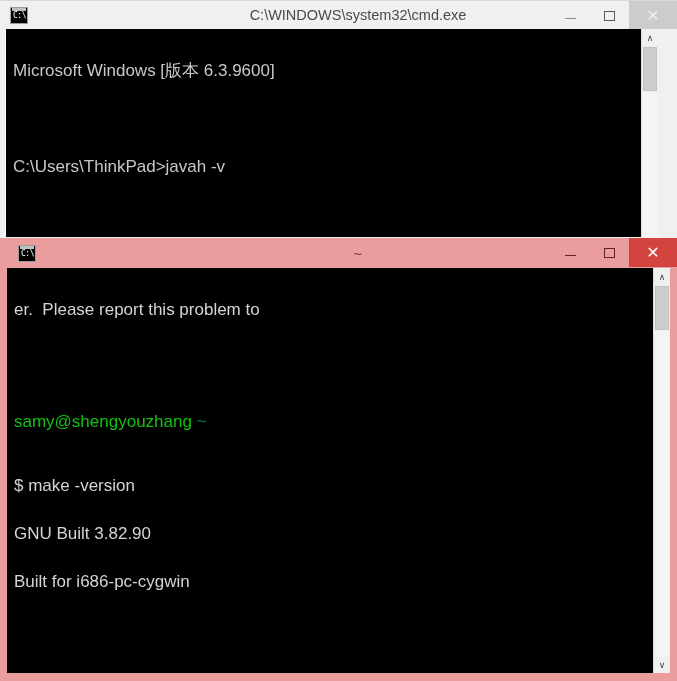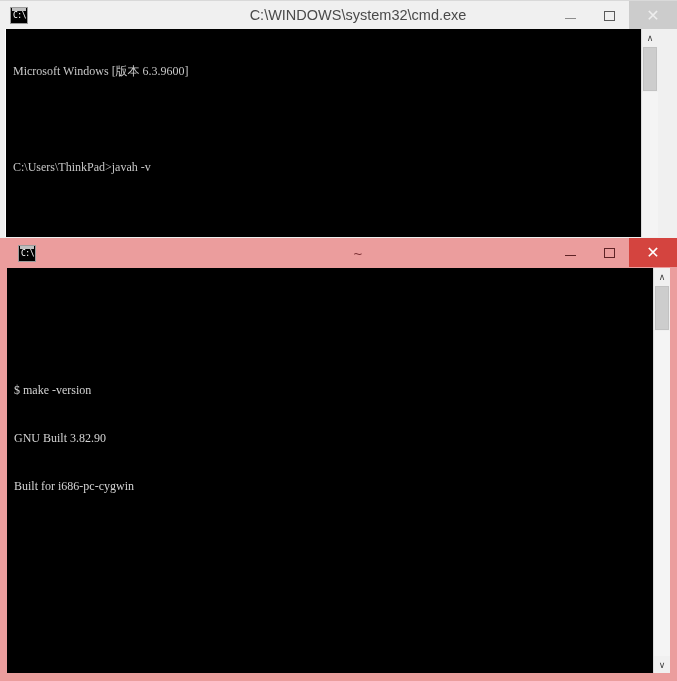--- a/index.html
+++ b/index.html
@@ -130,22 +130,22 @@
     margin: 0 0 0 5px;
     width: 653px;
     height: 208px;
     border-left: 1px solid #ffffff;
   }
   .con-text {
     position: absolute;
     left: 7px;
     top: 2px;
     right: 18px;
-    font-family: Liberation Serif, serif;
-    font-size: 12px;
+    font-family: Liberation Sans, sans-serif;
+    font-size: 17px;
     line-height: 16px;
     color: #c8c8c8;
     white-space: pre;
     letter-spacing: 0px;
   }
   .con-text .line { height: 16px; }
   .con-text .blank { height: 16px; }
 
   
   .vscroll {
@@ -286,22 +286,24 @@
           <span class="glyph-max"></span>
         </div>
         <div class="tb-btn close">
           <span class="glyph-close">✕</span>
         </div>
       </div>
     </div>
 
     <div class="console">
       <div class="con-text">
+        <div class="line">er.  Please report this problem to</div>
         <div class="blank"></div>
 
+        <div class="line"><span class="prompt-user">samy@shengyouzhang</span><span> </span><span class="prompt-path">~</span></div>
 
         <div class="line">$ make -version</div>
         <div class="line">GNU Built 3.82.90</div>
         <div class="line">Built for i686-pc-cygwin</div>
         
         
         
         
         
 

